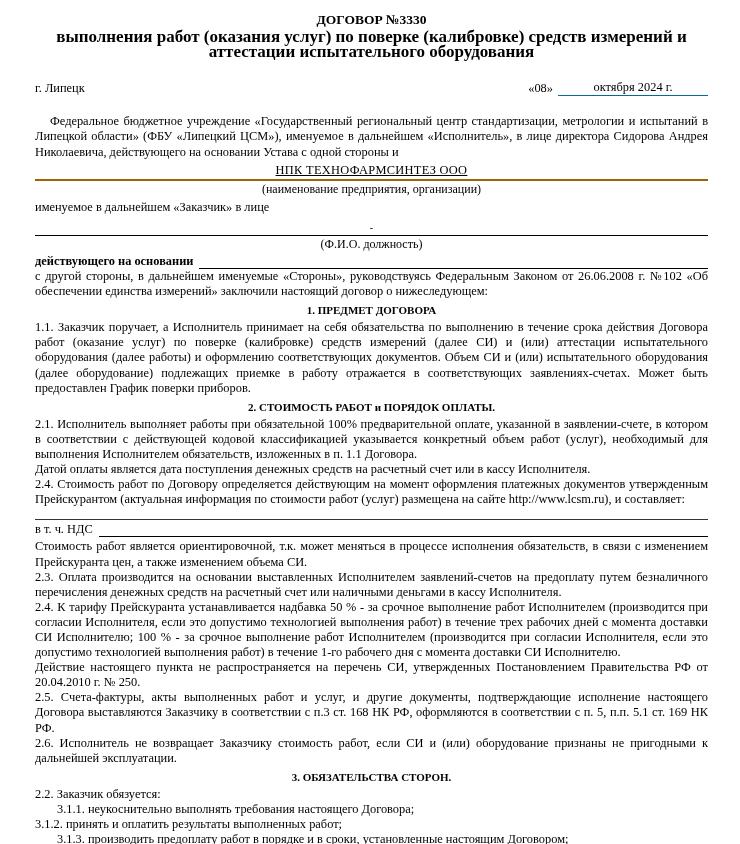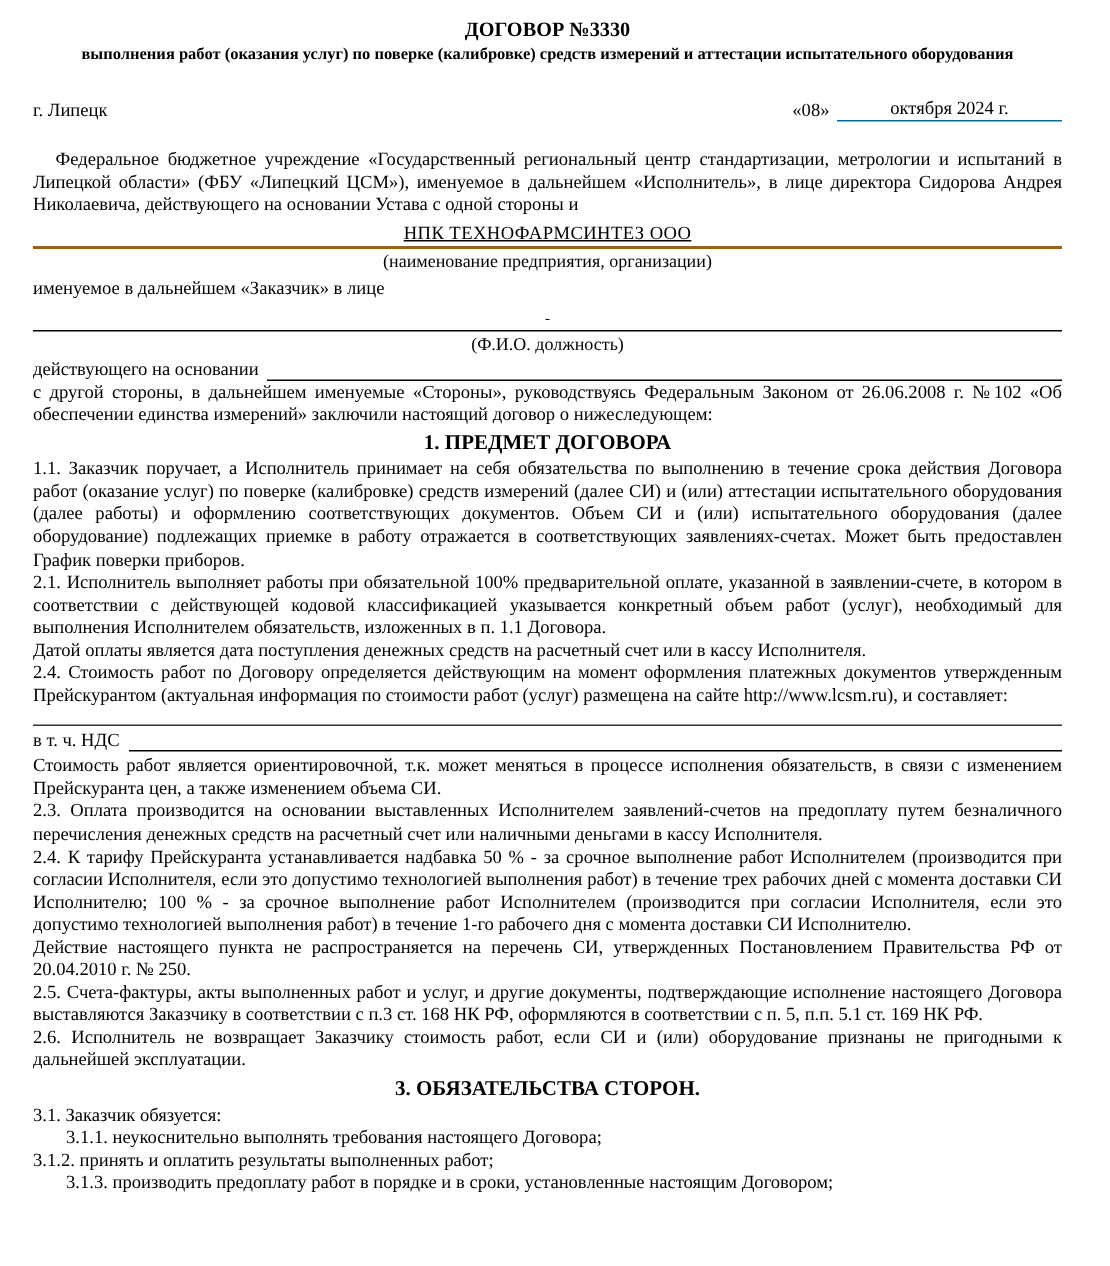--- a/index.html
+++ b/index.html
@@ -6,32 +6,32 @@
   html, body { margin: 0; padding: 0; background: #ffffff; }
   .page {
     width: 740px;
     height: 844px;
     overflow: hidden;
     background: #ffffff;
     color: #000000;
     font-family: "Liberation Serif", "DejaVu Serif", serif;
     font-size: 12.4px;
     line-height: 15.1px;
-    padding: 12px 32px 4px 22px;
+    padding: 12px 32px 4px 35px;
   }
   .title {
     text-align: center;
     font-weight: bold;
     font-size: 13.5px;
     margin-bottom: 2px;
   }
   .subtitle {
     text-align: center;
     font-weight: bold;
-    font-size: 11px;
+    font-size: 17px;
   }
   .city-row {
     display: flex;
     justify-content: space-between;
     align-items: flex-end;
     margin-top: 21px;
   }
   .date-group { display: flex; align-items: flex-end; }
   .date-fill {
     display: inline-block;
@@ -59,31 +59,31 @@
   }
   .customer-line { margin-top: 4px; }
   .fio-line {
     border-bottom: 1px solid #000;
     text-align: center;
     font-size: 10px;
     line-height: 10px;
     height: 13px;
     margin-top: 8px;
   }
-  .label-fill-row { display: flex; align-items: flex-end; margin-top: 3px; }
+  .label-fill-row { display: flex; align-items: flex-end; margin-top: 3px; font-weight: bold; }
   .label-fill-row .fill {
     flex: 1;
     border-bottom: 1px solid #000;
     height: 14px;
     margin-left: 6px;
   }
   .heading {
     text-align: center;
     font-weight: bold;
-    font-size: 14px;
+    font-size: 11px;
     margin: 4px 0 2px 0;
   }
   .rule {
     border-bottom: 1.5px solid #333;
     margin-top: 12px;
     height: 0;
   }
   .vat-row { display: flex; align-items: flex-end; margin-top: 2px; margin-bottom: 2px; }
   .vat-row .fill {
     flex: 1;
@@ -123,36 +123,37 @@
   <div class="label-fill-row">
     <span>действующего на основании</span>
     <span class="fill"></span>
   </div>
 
   <p class="para">с другой стороны,  в дальнейшем именуемые «Стороны»,  руководствуясь Федеральным Законом  от 26.06.2008 г. №102 «Об обеспечении единства измерений» заключили настоящий договор о нижеследующем:</p>
 
   <div class="heading">1. ПРЕДМЕТ ДОГОВОРА</div>
   <p class="para">1.1. Заказчик поручает, а Исполнитель принимает на себя обязательства по  выполнению в течение срока  действия Договора  работ (оказание  услуг) по поверке (калибровке) средств измерений (далее СИ) и (или) аттестации испытательного оборудования (далее работы) и оформлению соответствующих документов.  Объем СИ и  (или) испытательного оборудования (далее оборудование) подлежащих приемке в работу отражается в соответствующих заявлениях-счетах. Может быть предоставлен График поверки приборов.</p>
 
+  <div class="heading">2.  СТОИМОСТЬ РАБОТ и ПОРЯДОК ОПЛАТЫ.</div>
   <p class="para">2.1. Исполнитель выполняет работы    при обязательной 100%  предварительной  оплате, указанной  в заявлении-счете, в котором в соответствии с действующей кодовой классификацией указывается конкретный объем работ (услуг), необходимый для выполнения Исполнителем обязательств, изложенных в п. 1.1 Договора.</p>
   <p class="para">Датой оплаты является дата поступления денежных средств на расчетный счет или в кассу  Исполнителя.</p>
   <p class="para">2.4. Стоимость работ по Договору определяется действующим на момент оформления платежных документов утвержденным Прейскурантом (актуальная информация по стоимости работ (услуг) размещена на сайте http://www.lcsm.ru), и составляет:</p>
 
   <div class="rule"></div>
   <div class="vat-row">
     <span>в т. ч. НДС</span>
     <span class="fill"></span>
   </div>
 
   <p class="para">Стоимость работ является ориентировочной, т.к. может меняться в процессе исполнения обязательств, в связи с изменением Прейскуранта цен, а также изменением объема СИ.</p>
   <p class="para">2.3. Оплата производится на основании выставленных Исполнителем заявлений-счетов на предоплату путем безналичного перечисления денежных средств на расчетный счет или наличными деньгами  в кассу Исполнителя.</p>
   <p class="para">2.4. К тарифу Прейскуранта устанавливается надбавка 50 % - за срочное выполнение работ Исполнителем (производится при согласии Исполнителя, если это допустимо технологией выполнения работ) в течение трех рабочих дней с момента доставки СИ Исполнителю; 100 % - за срочное выполнение работ Исполнителем (производится при согласии Исполнителя, если это допустимо технологией выполнения работ) в течение 1-го рабочего дня с момента доставки СИ Исполнителю.</p>
   <p class="para">Действие настоящего пункта не распространяется на перечень СИ, утвержденных Постановлением Правительства РФ от 20.04.2010 г. № 250.</p>
   <p class="para">2.5. Счета-фактуры, акты выполненных работ и услуг, и другие документы, подтверждающие исполнение  настоящего Договора выставляются Заказчику в соответствии с п.3 ст. 168 НК РФ, оформляются в соответствии с п. 5, п.п. 5.1 ст. 169 НК РФ.</p>
   <p class="para">2.6. Исполнитель не возвращает Заказчику стоимость работ, если СИ и (или) оборудование признаны не пригодными к дальнейшей эксплуатации.</p>
 
   <div class="heading">3.  ОБЯЗАТЕЛЬСТВА СТОРОН.</div>
-  <p class="para">3.1. Заказчик обязуется:</p>
+  <p class="para">2.2. Заказчик обязуется:</p>
   <p class="para indent22">3.1.1. неукоснительно выполнять требования настоящего Договора;</p>
   <p class="para">3.1.2. принять и оплатить результаты выполненных работ;</p>
   <p class="para indent22">3.1.3. производить предоплату работ в порядке и в сроки, установленные настоящим Договором;</p>
 
 </div>
 
 </body></html>

